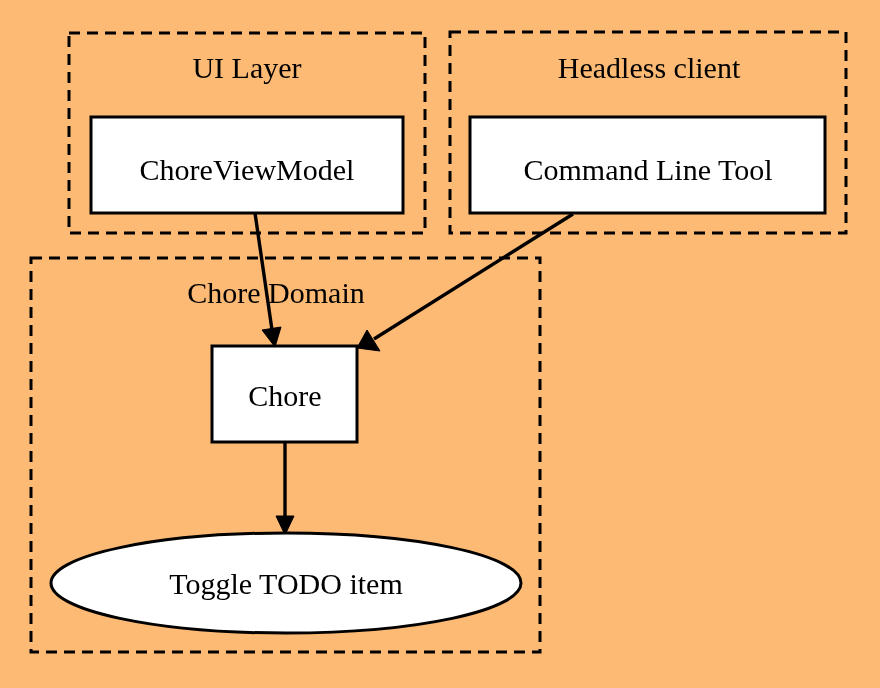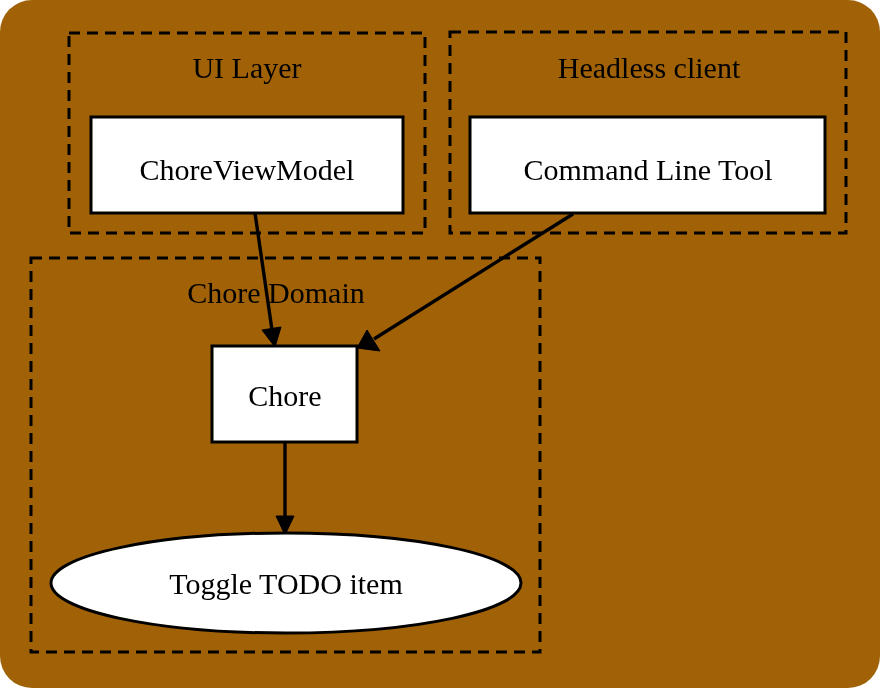--- a/index.html
+++ b/index.html
@@ -4,24 +4,23 @@
 <style>
   html, body {
     margin: 0;
     padding: 0;
     background: #ffffff;
   }
   #canvas {
     position: relative;
     width: 880px;
     height: 688px;
-    background: #a16207;
+    background: #fdba74;
     overflow: hidden;
     font-family: "Liberation Serif", "DejaVu Serif", serif;
-    border-radius: 32px;
   }
   #diagram-svg {
     position: absolute;
     left: 0;
     top: 0;
     width: 880px;
     height: 688px;
   }
   .cluster-rect {
     fill: none;

